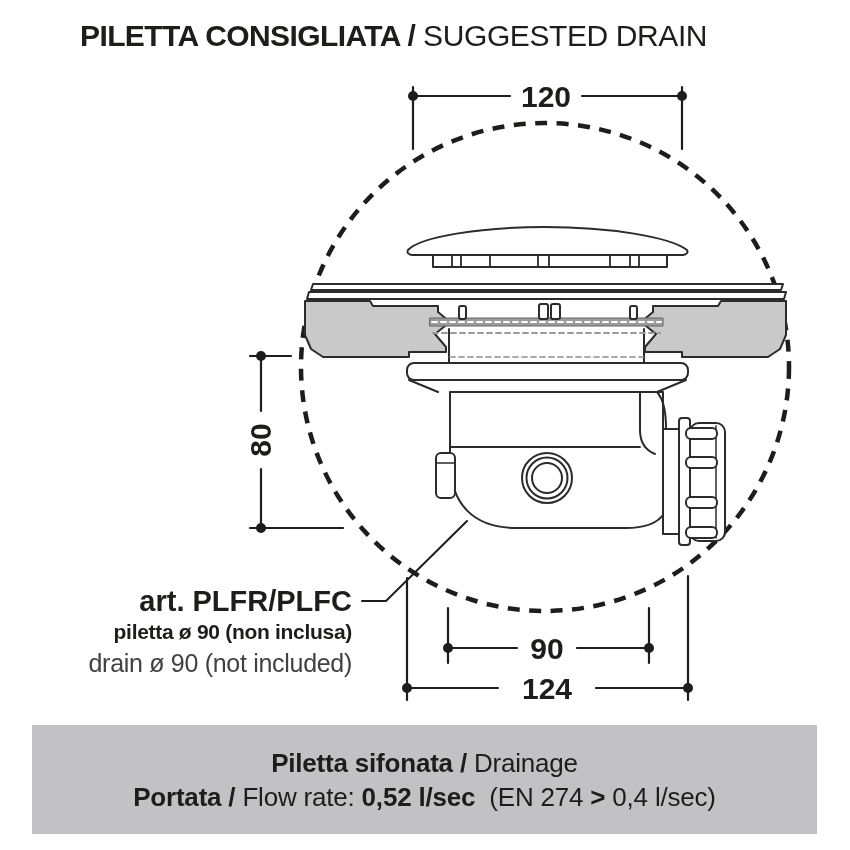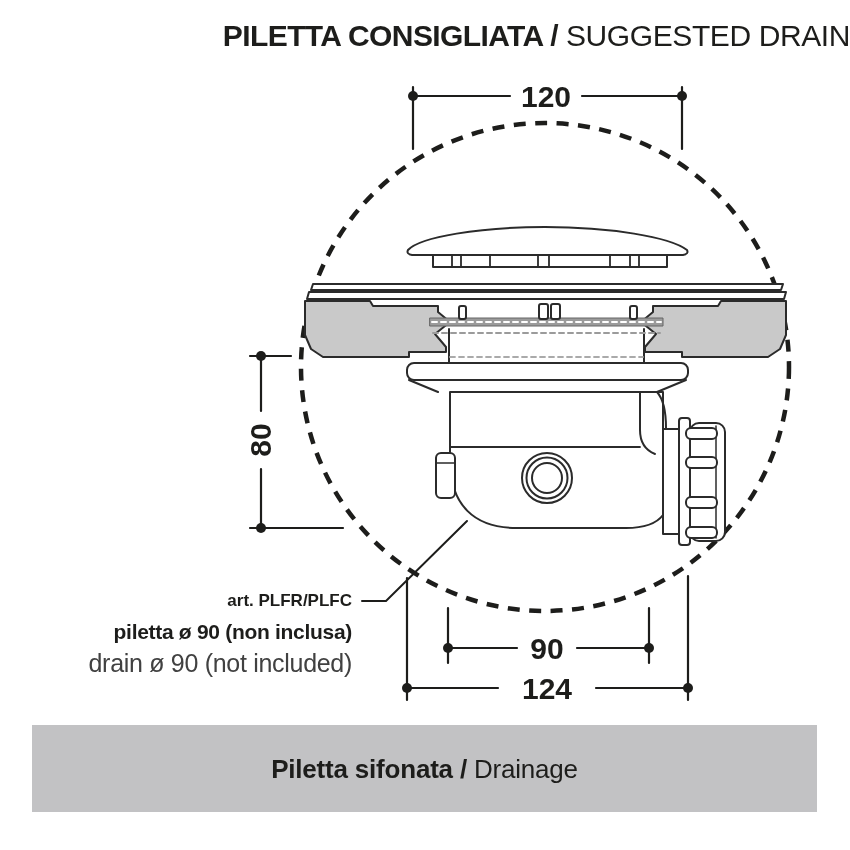--- a/index.html
+++ b/index.html
@@ -2,34 +2,34 @@
 <html style="--ink: #1d1d1b; --footer-bg: #c2c2c4;"><head>
 <meta charset="utf-8">
 <style>
   html,body{margin:0;padding:0;background:#fff;}
   .stage{position:relative;width:850px;height:850px;background:#ffffff;overflow:hidden;
          font-family:"Liberation Sans","DejaVu Sans",sans-serif;color:var(--ink,#1d1d1b);}
   .seg{white-space:pre;}
   .b{font-weight:700;}
   .r{font-weight:400;}
   
-  .title{position:absolute;top:18px;left:80px;right:0;text-align:right;
+  .title{position:absolute;top:18px;left:80px;right:0;text-align:left;
          font-size:30px;letter-spacing:-0.4px;line-height:36px;}
   .title .b{letter-spacing:-0.6px;}
   
   .drawing{position:absolute;left:0;top:0;width:850px;height:850px;}
   .drawing text{font-family:"Liberation Sans","DejaVu Sans",sans-serif;font-weight:700;
                 font-size:30px;fill:var(--ink,#1d1d1b);text-anchor:middle;}
   
   .callout{position:absolute;top:586px;left:0;width:352px;text-align:right;}
-  .callout .l1{font-size:17px;line-height:30px;text-align:right;}
+  .callout .l1{font-size:29px;line-height:30px;text-align:right;}
   .callout .l2{font-size:21px;line-height:32px;font-weight:700;letter-spacing:-0.3px;}
   .callout .l3{font-size:25px;line-height:31px;font-weight:400;color:#414141;letter-spacing:-0.3px;margin-left:20px;}
   
-  .footer{position:absolute;left:32px;top:725px;width:785px;height:87px;
+  .footer{position:absolute;left:32px;top:725px;width:785px;height:109px;
           background:var(--footer-bg,#c2c2c4);display:flex;flex-direction:column;
           align-items:center;justify-content:center;gap:2px;}
   .footer .fl{font-size:26px;line-height:32px;letter-spacing:-0.2px;}
 </style>
 </head>
 <body>
 
 <div class="stage">
 
   <div class="title">
@@ -125,15 +125,16 @@
   </svg>
 
   <div class="callout">
     <div class="l1"><span class="seg b">art. </span><span class="seg b">PLFR/PLFC</span></div>
     <div class="l2">piletta ø 90 (non inclusa)</div>
     <div class="l3">drain ø 90 (not included)</div>
   </div>
 
   <div class="footer">
     <div class="fl"><span class="seg b">Piletta sifonata /</span><span class="seg r"> Drainage</span></div>
+    <div class="fl"><span class="seg b">Portata /</span><span class="seg r"> Flow rate: </span><span class="seg b">0,52 l/sec</span><span class="seg r">  (EN 274 </span><span class="seg b">&gt;</span><span class="seg r"> 0,4 l/sec)</span></div>
   </div>
 
 </div>
 
 </body></html>

